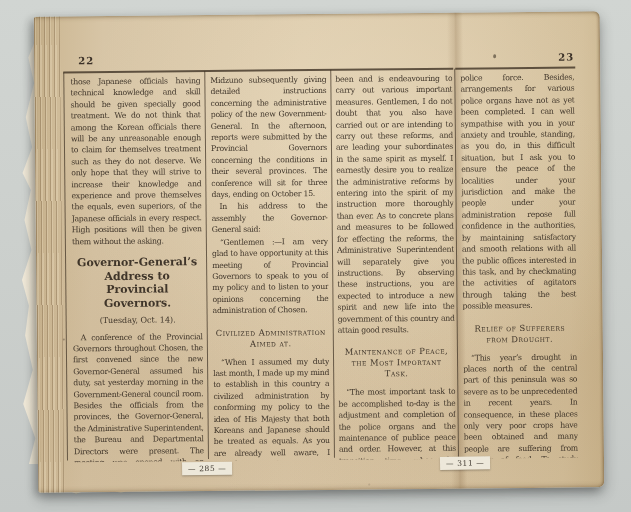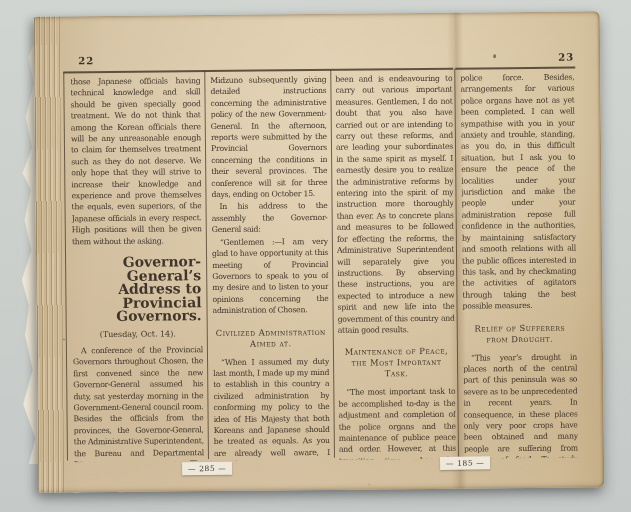--- a/index.html
+++ b/index.html
@@ -68,21 +68,21 @@
     font-size:7.8px;line-height:11.4px;letter-spacing:-0.3px;
     color:rgba(52,42,32,.93);text-align:justify;hyphens:auto;
   }
   .col.c1{left:36px;width:130px;}
   .col.c2{left:176px;width:116px;}
   .col.c3{left:301px;width:117px;}
   .col.c4{left:426px;width:114px;}
   .block.para{margin:0 0 1px;}
   .block.indent{text-indent:8px;}
   .block.article-heading{
-    font-size:14px;font-weight:bold;line-height:13.5px;text-align:right;
+    font-size:11px;font-weight:bold;line-height:13.5px;text-align:center;
     letter-spacing:0;margin:9px 1px 5px;text-indent:0;
   }
   .block.dateline{font-size:8px;text-align:center;margin:0 0 5px;text-indent:0;letter-spacing:0;}
   .block.section-heading{
     font-variant:small-caps;font-size:8.4px;line-height:11px;text-align:center;
     letter-spacing:0.5px;margin:11px 2px 7px;text-indent:0;
   }
   .slip{
     position:absolute;background:#ede8da;color:#3a332b;
     font-size:7.5px;letter-spacing:0.6px;line-height:9px;
@@ -119,35 +119,35 @@
 
     <div class="col c1">
         <div class="block para">those Japanese officials having technical knowledge and skill should be given specially good treatment. We do not think that among the Korean officials there will be any unreasonable enough to claim for themselves treatment such as they do not deserve. We only hope that they will strive to increase their knowledge and experience and prove themselves the equals, even superiors, of the Japanese officials in every respect. High positions will then be given them without the asking.</div>
         <div class="block article-heading">Governor-General’s Address to Provincial Governors.</div>
         <div class="block dateline">(Tuesday, Oct. 14).</div>
         <div class="block para indent">A conference of the Provincial Governors throughout Chosen, the first convened since the new Governor-General assumed his duty, sat yesterday morning in the Government-General council room. Besides the officials from the provinces, the Governor-General, the Administrative Superintendent, the Bureau and Departmental Directors were present. The meeting was opened with an address by Baron Saito, Dr.</div>
       </div>
     <div class="col c2">
         <div class="block para">Midzuno subsequently giving detailed instructions concerning the administrative policy of the new Government-General. In the afternoon, reports were submitted by the Provincial Governors concerning the conditions in their several provinces. The conference will sit for three days, ending on October 15.</div>
         <div class="block para indent">In his address to the assembly the Governor-General said:</div>
-        <div class="block para indent">“Gentlemen :—I am very glad to have opportunity at this meeting of Provincial Governors to speak to you of my desire and to listen to your opinions concerning the administration of Chosen.</div>
+        <div class="block para indent">“Gentlemen :—I am very glad to have opportunity at this meeting of Provincial Governors to speak to you of my policy and to listen to your opinions concerning the administration of Chosen.</div>
         <div class="block section-heading">Civilized Administration Aimed at.</div>
         <div class="block para indent">“When I assumed my duty last month, I made up my mind to establish in this country a civilized administration by conforming my policy to the idea of His Majesty that both Koreans and Japanese should be treated as equals. As you are already well aware, I issued some time ago an instruction to all the officials serving in the Government-General and its affiliated offices. Since that time the Government-General itself has</div>
       </div>
     <div class="col c3">
         <div class="block para">been and is endeavouring to carry out various important measures. Gentlemen, I do not doubt that you also have carried out or are intending to carry out these reforms, and are leading your subordinates in the same spirit as myself. I earnestly desire you to realize the administrative reforms by entering into the spirit of my instruction more thoroughly than ever. As to concrete plans and measures to be followed for effecting the reforms, the Administrative Superintendent will separately give you instructions. By observing these instructions, you are expected to introduce a new spirit and new life into the government of this country and attain good results.</div>
         <div class="block section-heading">Maintenance of Peace, the Most Important Task.</div>
         <div class="block para indent">“The most important task to be accomplished to-day is the adjustment and completion of the police organs and the maintenance of publice peace and order. However, at this transition time, when the replacement of gendarmes with ordinary police is being effected, it is very difficult to expand the</div>
       </div>
     <div class="col c4">
         <div class="block para">police force. Besides, arrangements for various police organs have not as yet been completed. I can well sympathise with you in your anxiety and trouble, standing, as you do, in this difficult situation, but I ask you to ensure the peace of the localities under your jurisdiction and make the people under your administration repose full confidence in the authorities, by maintaining satisfactory and smooth relations with all the public offices interested in this task, and by checkmating the activities of agitators through taking the best possible measures.</div>
         <div class="block section-heading">Relief of Sufferers from Drought.</div>
         <div class="block para indent">“This year’s drought in places north of the central part of this peninsula was so severe as to be unprecedented in recent years. In consequence, in these places only very poor crops have been obtained and many people are suffering from scarcity of food. To study measures for relieving them, a committee has been specially organised and general plans for doing so have been decided on.</div>
       </div>
 
     <div class="slip slip-184">— 285 —</div>
-    <div class="slip slip-185">— 185 —</div>
+    <div class="slip slip-185">— 311 —</div>
 
     <div class="speck mark23"></div>
     <div class="speck margin-dot"></div>
     <div class="speck stray1"></div>
   </div>
 </div>
 
 </body></html>

